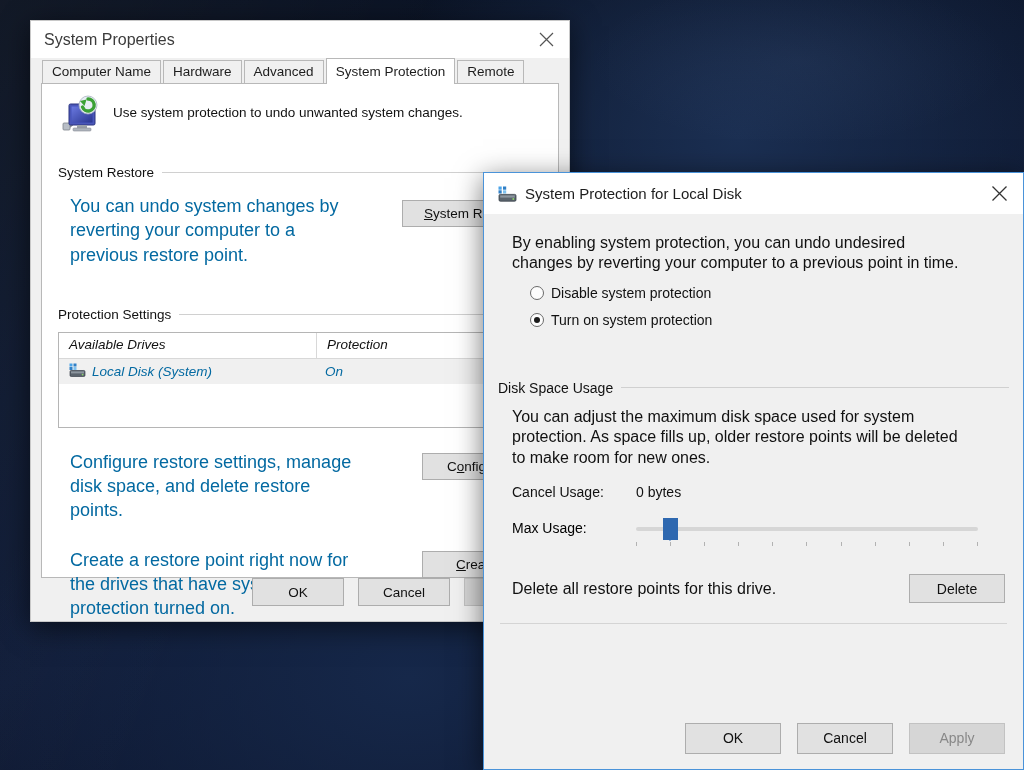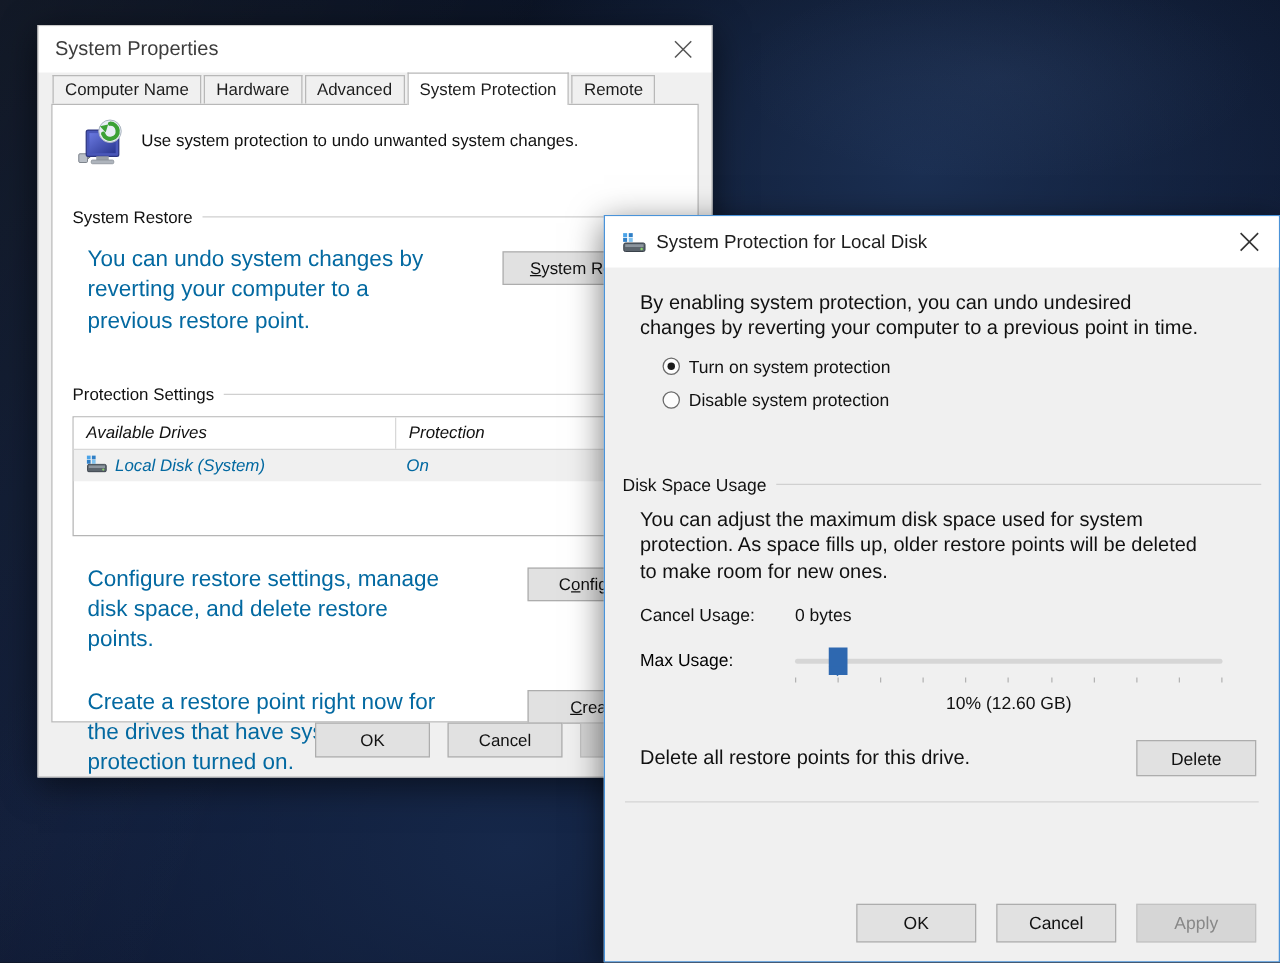--- a/index.html
+++ b/index.html
@@ -494,26 +494,26 @@
     </div>
   </div>
 
   <div class="dlg-body">
 
     <div class="dlg-group">
       <div class="group-body">
         <div class="dlg-text" style="width:452px;">By enabling system protection, you can undo undesired changes by reverting your computer to a previous point in time.</div>
 
         <div class="radio-row">
+          <span class="radio"></span>
+          <span class="radio-label">Disable system protection</span>
+        </div>
+        <div class="radio-row">
           <span class="radio checked"></span>
           <span class="radio-label">Turn on system protection</span>
-        </div>
-        <div class="radio-row">
-          <span class="radio"></span>
-          <span class="radio-label">Disable system protection</span>
         </div>
       </div>
     </div>
 
     <div class="dlg-group" style="margin-top:52px;">
       <div class="group-head">
         <span>Disk Space Usage</span>
         <span class="rule"></span>
       </div>
       <div class="group-body">
@@ -537,21 +537,20 @@
                 <span></span>
                 <span></span>
                 <span></span>
                 <span></span>
                 <span></span>
                 <span></span>
               </div>
             <div class="slider-thumb" id="slider-thumb" style="left: calc(10% - 7.5px); background: rgb(46, 104, 176);"></div>
           </div>
         </div>
-        <div class="slider-value">10% (12.60 GB)</div>
       </div>
     </div>
 
     <div class="delete-row">
       <span class="dlg-text">Delete all restore points for this drive.</span>
       <span class="btn">Delete</span>
     </div>
 
     <div class="hr-sep"></div>
   </div>

